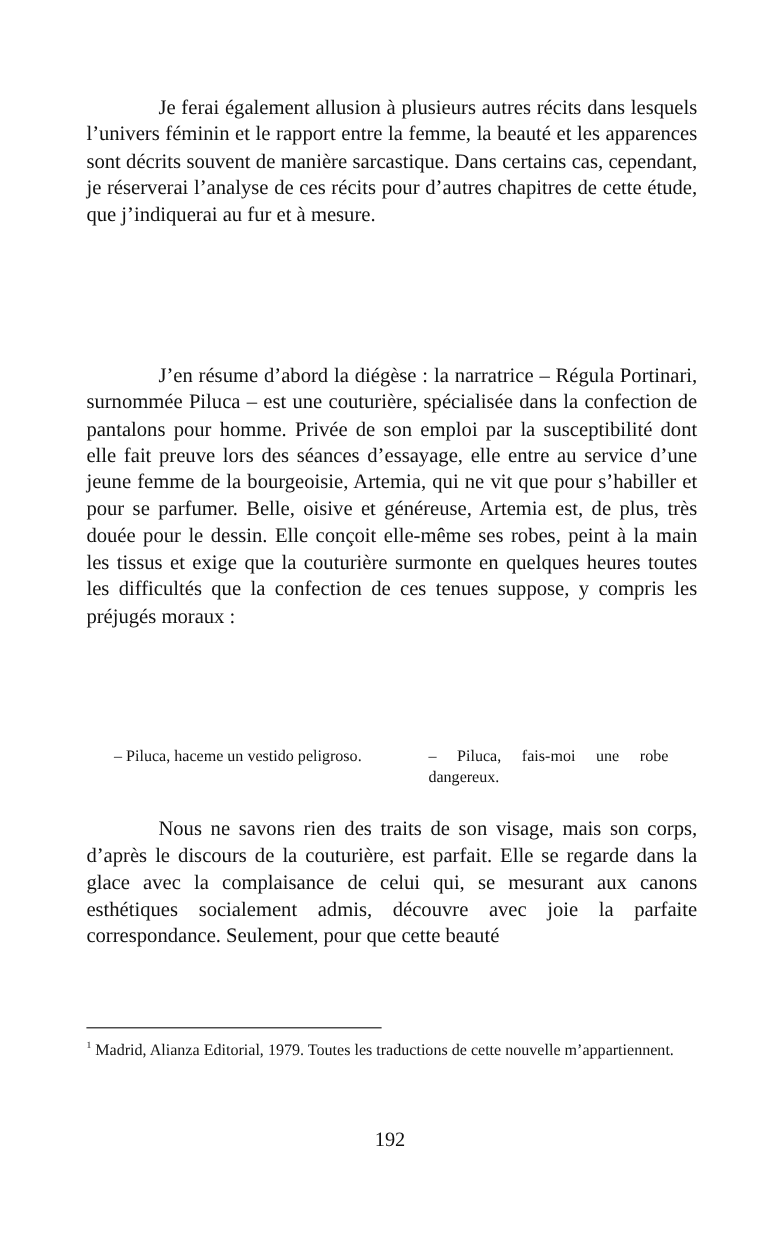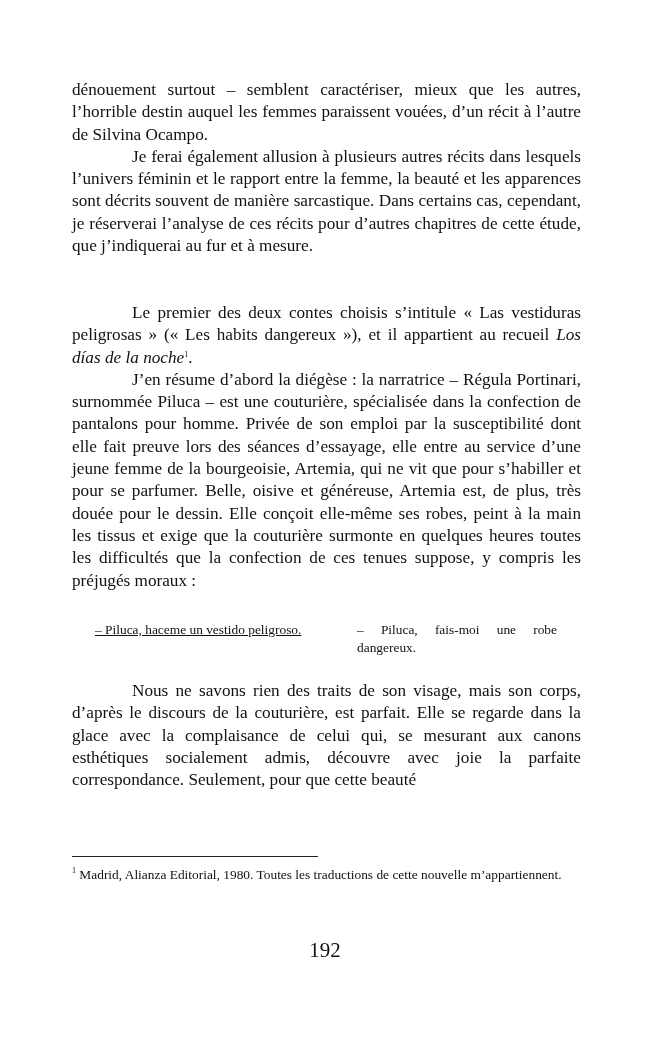--- a/index.html
+++ b/index.html
@@ -46,21 +46,21 @@
       left: 95px;
       width: 470px;
       font-size: 13.4px;
       line-height: 18px;
     }
     .quote-col {
       position: absolute;
       top: 0;
       text-align: justify;
     }
-    .quote-col.left { left: 0; width: 212px; text-decoration: underline; }
+    .quote-col.left { left: 0; width: 212px; }
     .quote-col.right { left: 262px; width: 200px; }
     .footnote-rule {
       position: absolute;
       left: 72px;
       top: 856px;
       width: 246px;
       height: 0;
       border-top: 1.2px solid #222;
     }
     .footnote {
@@ -76,48 +76,46 @@
       font-size: 8px;
       vertical-align: 6px;
       line-height: 0;
     }
     .page-number {
       position: absolute;
       left: 0;
       width: 650px;
       top: 939px;
       text-align: center;
-      font-size: 21px;
+      font-size: 17px;
       line-height: 22px;
     }
     em { font-style: italic; }
   </style>
 </head>
 <body>
 
 <div class="page">
 
   <div class="body-text block1">
-    <p>dénouement surtout – semblent caractériser, mieux que les autres, l’horrible destin auquel les femmes paraissent vouées, d’un récit à l’autre de Silvina Ocampo.</p>
     <p class="indent">Je ferai également allusion à plusieurs autres récits dans lesquels l’univers féminin et le rapport entre la femme, la beauté et les apparences sont décrits souvent de manière sarcastique. Dans certains cas, cependant, je réserverai l’analyse de ces récits pour d’autres chapitres de cette étude, que j’indiquerai au fur et à mesure.</p>
   </div>
 
   <div class="body-text block2">
-    <p class="indent"><span>Le premier des deux contes choisis s’intitule « Las vestiduras peligrosas » (« Les habits dangereux »), et il appartient au recueil </span><em>Los días de la noche</em><sup>1</sup><span>.</span></p>
     <p class="indent">J’en résume d’abord la diégèse : la narratrice – Régula Portinari, surnommée Piluca – est une couturière, spécialisée dans la confection de pantalons pour homme. Privée de son emploi par la susceptibilité dont elle fait preuve lors des séances d’essayage, elle entre au service d’une jeune femme de la bourgeoisie, Artemia, qui ne vit que pour s’habiller et pour se parfumer. Belle, oisive et généreuse, Artemia est, de plus, très douée pour le dessin. Elle conçoit elle-même ses robes, peint à la main les tissus et exige que la couturière surmonte en quelques heures toutes les difficultés que la confection de ces tenues suppose, y compris les préjugés moraux :</p>
   </div>
 
   <div class="quote-row">
     <div class="quote-col left">– Piluca, haceme un vestido peligroso.</div>
     <div class="quote-col right">– Piluca, fais-moi une robe dangereux.</div>
   </div>
 
   <div class="body-text block3">
     <p class="indent">Nous ne savons rien des traits de son visage, mais son corps, d’après le discours de la couturière, est parfait. Elle se regarde dans la glace avec la complaisance de celui qui, se mesurant aux canons esthétiques socialement admis, découvre avec joie la parfaite correspondance. Seulement, pour que cette beauté</p>
   </div>
 
   <div class="footnote-rule"></div>
 
-  <div class="footnote"><sup>1</sup><span> Madrid, Alianza Editorial, 1980. Toutes les traductions de cette nouvelle m’appartiennent.</span></div>
+  <div class="footnote"><sup>1</sup><span> Madrid, Alianza Editorial, 1979. Toutes les traductions de cette nouvelle m’appartiennent.</span></div>
 
   <div class="page-number">192</div>
 
 </div>
 
 </body></html>

